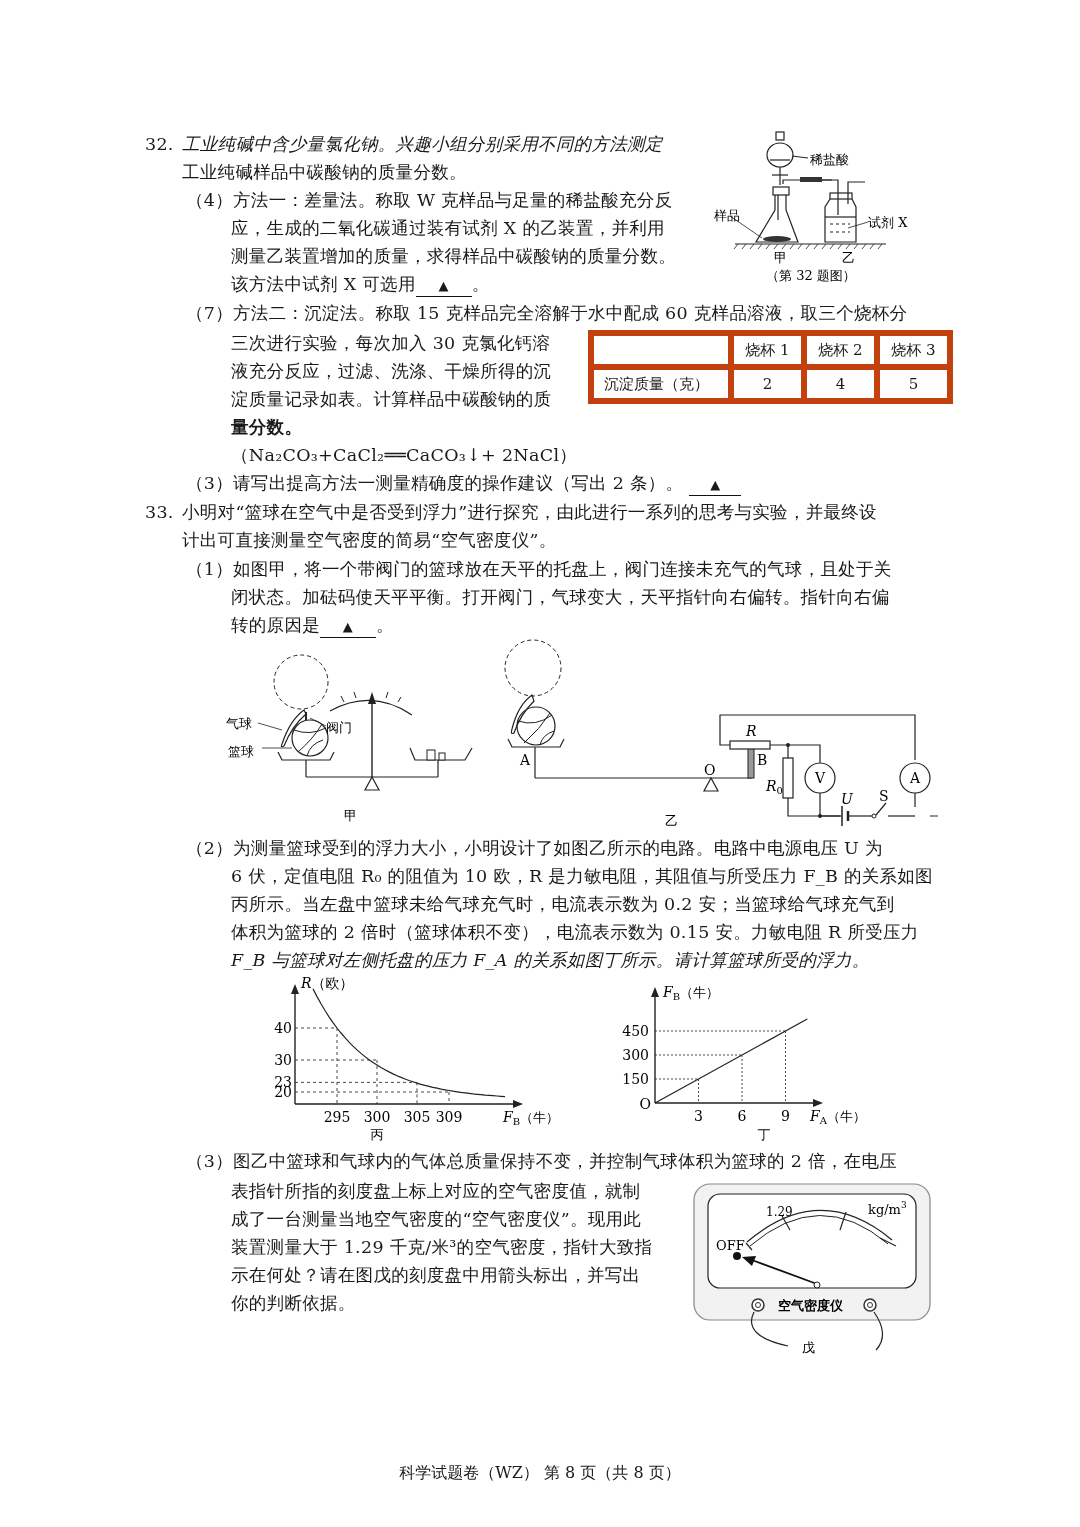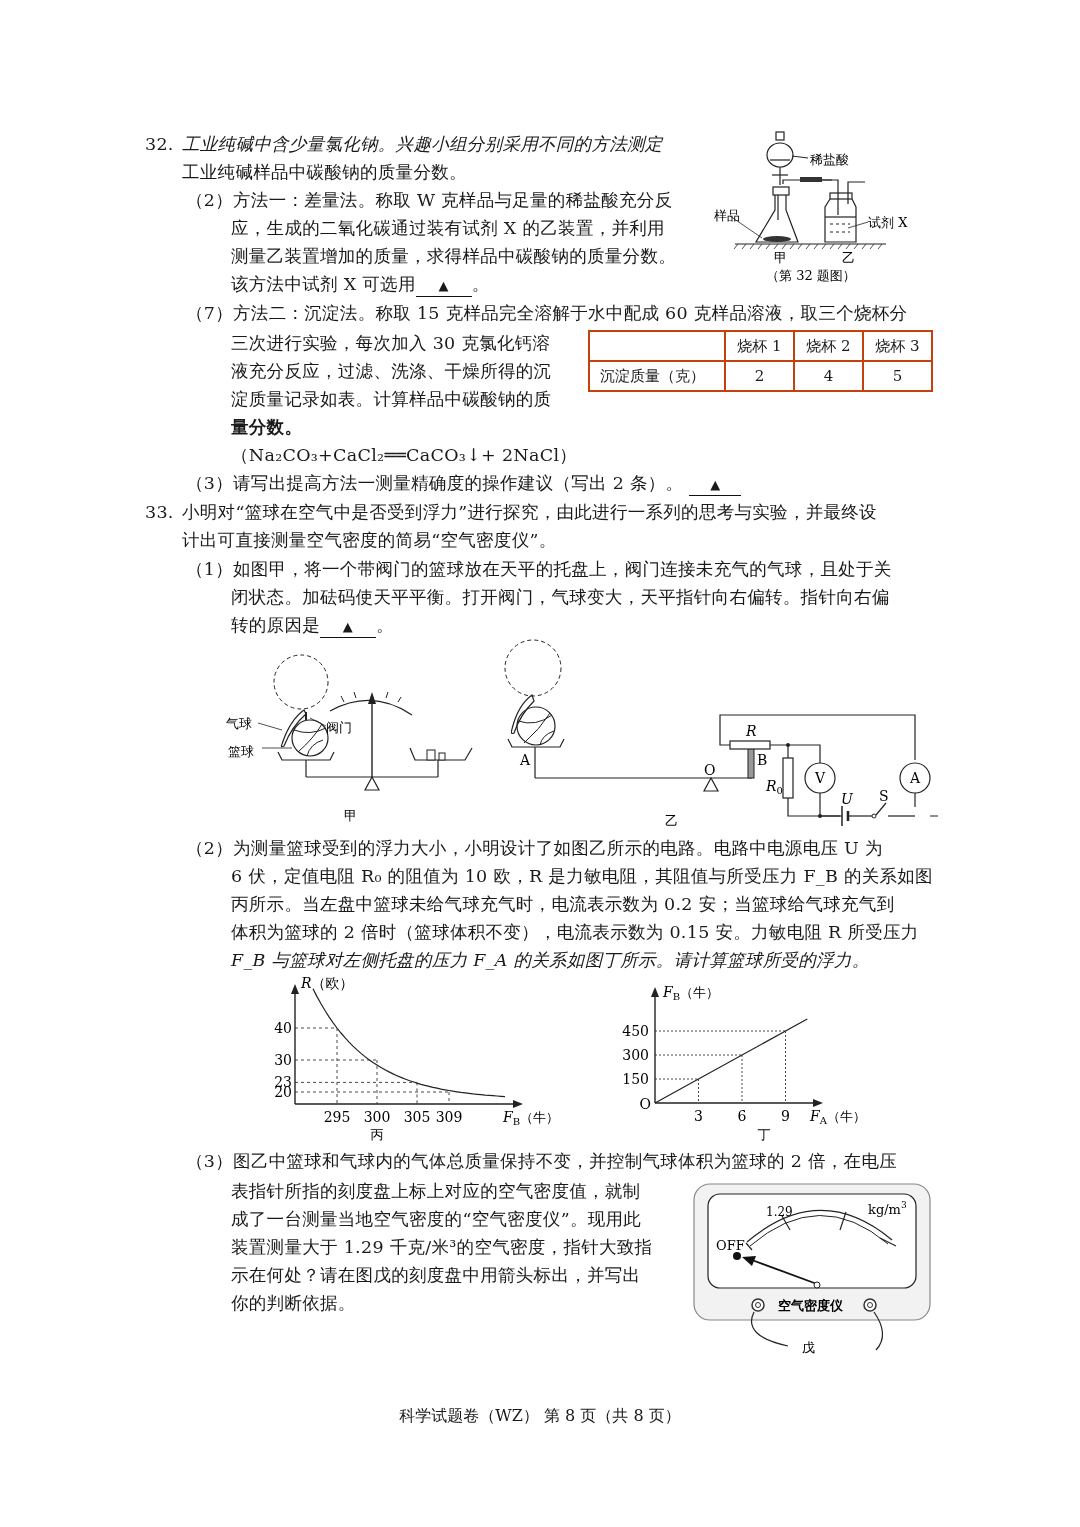--- a/index.html
+++ b/index.html
@@ -1,34 +1,34 @@
 <!DOCTYPE html>
 <html><head>
 <meta charset="utf-8">
 <style>
   html, body { margin:0; padding:0; background:#ffffff; }
   body { width:1080px; height:1527px; position:relative; overflow:hidden;
          font-family:"DejaVu Serif","Liberation Serif",serif; color:#1a1a1a; }
   .t { position:absolute; font-size:17.5px; line-height:28px; white-space:nowrap; letter-spacing:0.3px; }
   .blank { display:inline-block; border-bottom:1.3px solid #111; text-align:center; font-size:13px; line-height:20px; vertical-align:baseline; }
   table.data { position:absolute; left:588px; top:330px; border-collapse:collapse; font-size:15px; }
-  table.data td { border:2px solid #c2410c; height:28px; text-align:center; padding:0 6px; }
+  table.data td { border:6px solid #c2410c; height:28px; text-align:center; padding:0 6px; }
   table.data td.rowh { text-align:left; padding-left:10px; width:118px; }
   table.data td.c { width:55px; }
   svg { position:absolute; overflow:visible; }
   svg text { font-family:"DejaVu Serif","Liberation Serif",serif; }
-  .footer { position:absolute; top:1406px; left:0; width:1080px; text-align:center; font-size:16px; }
+  .footer { position:absolute; top:1463px; left:0; width:1080px; text-align:center; font-size:16px; }
 </style>
 </head>
 <body>
 
 <div class="t" style="left:145px;top:130px;"><span>32.</span></div>
 <div class="t" style="left:182px;top:130px;font-style:italic;">工业纯碱中含少量氯化钠。兴趣小组分别采用不同的方法测定</div>
 <div class="t" style="left:182px;top:158px;">工业纯碱样品中碳酸钠的质量分数。</div>
-<div class="t" style="left:186px;top:186px;">（2）方法一：差量法。称取 W 克样品与足量的稀盐酸充分反</div>
+<div class="t" style="left:186px;top:186px;">（4）方法一：差量法。称取 W 克样品与足量的稀盐酸充分反</div>
 <div class="t" style="left:231px;top:214px;">应，生成的二氧化碳通过装有试剂 X 的乙装置，并利用</div>
 <div class="t" style="left:231px;top:242px;">测量乙装置增加的质量，求得样品中碳酸钠的质量分数。</div>
 <div class="t" style="left:231px;top:270px;">
   <span>该方法中试剂 X 可选用</span><span class="blank" style="width:56px;">▲</span><span>。</span>
 </div>
 
 <svg style="left:700px;top:120px;" width="240" height="180">
 
   <g fill="none" stroke="#222" stroke-width="1.2">
     <rect x="76" y="12" width="8" height="8"></rect>

